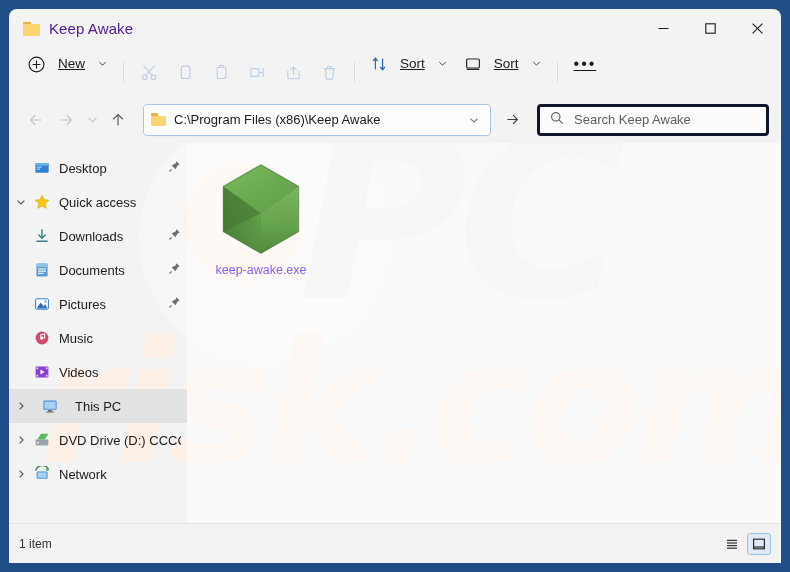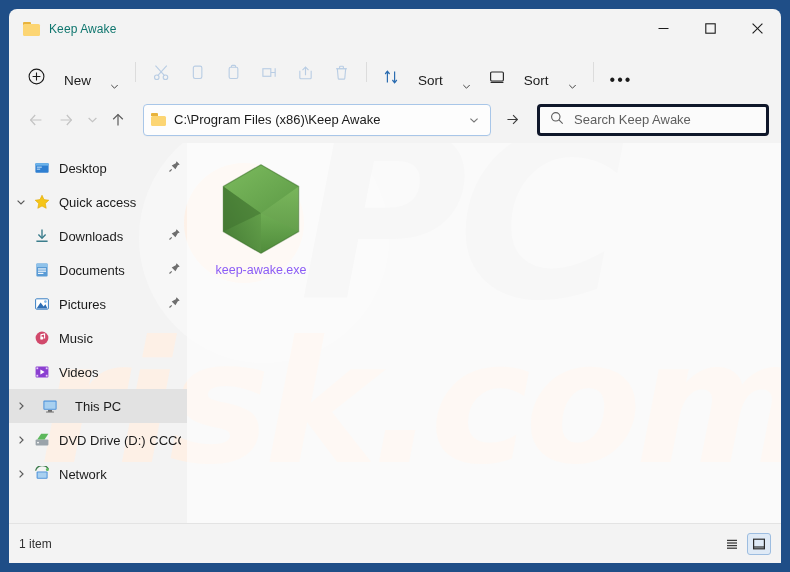--- a/index.html
+++ b/index.html
@@ -37,42 +37,43 @@
     width: 8px; height: 3px; background: #e8b33c;
     border-radius: 1px 1px 0 0;
   }
   .tb-folder::after {
     content: ""; position: absolute; left: 0; top: 2.5px;
     width: 17px; height: 11.5px; background: #fcd573;
     border-radius: 1.5px;
   }
   .tb-title {
     margin-left: 9px;
-    font-size: 12px; color: #0f766e; letter-spacing: .1px; text-align: center;
+    font-size: 15px; color: #4c1d95; letter-spacing: .1px; text-align: center;
   }
   .wincontrols { margin-left: auto; display: flex; height: 39px; }
   .wc {
     width: 47px; height: 39px;
     display: flex; align-items: center; justify-content: center;
     color: #1b1b1b;
   }
   .wc svg { display: block; }
 
   
   .cmdbar {
     height: 48px; flex: 0 0 auto;
     display: flex; align-items: center;
     padding: 0 10px;
     position: relative; z-index: 4;
   }
   .cb-btn {
     height: 32px; border-radius: 4px;
-    display: flex; align-items: flex-end; gap: 19px;
+    display: flex; align-items: flex-start; gap: 13px;
     padding: 0 9px; color: #1b1b1b; font-size: 13.5px;
     cursor: default;
+    text-decoration: underline;
   }
   .cb-icon {
     width: 28px; height: 30px;
     display: flex; align-items: center; justify-content: center;
     border-radius: 4px; cursor: default;
     margin: 0 4px;
   }
   .cb-sep {
     width: 1px; height: 20px; background: #dcdcdc;
     margin: 0 7px; flex: 0 0 auto;

